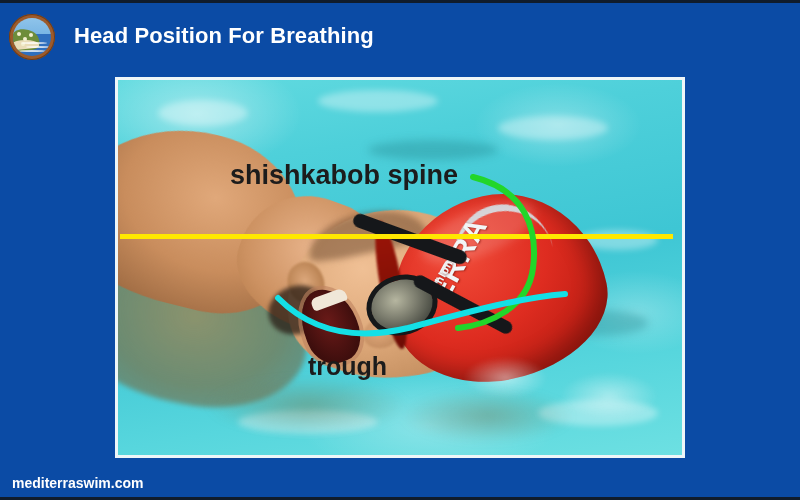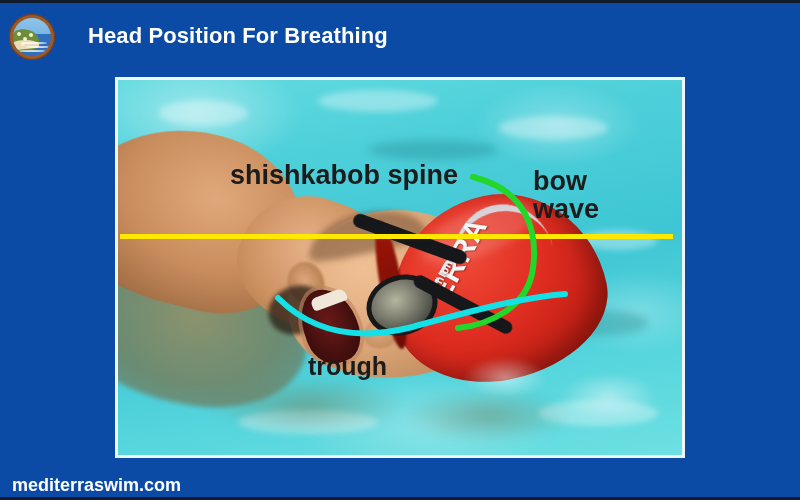--- a/index.html
+++ b/index.html
@@ -76,21 +76,21 @@
   }
   .logo-tree {
     position: absolute;
     width: 4px; height: 4px;
     border-radius: 50%;
     background: #f3efd0;
   }
 
   #title {
     position: absolute;
-    left: 88px;
+    left: 74px;
     top: 20px;
     color: #ffffff;
     font-size: 22px;
     font-weight: bold;
     letter-spacing: .1px;
     white-space: nowrap;
   }
 
   
   #photo-frame {
@@ -358,21 +358,21 @@
     width: 100%;
     height: 100%;
     overflow: visible;
   }
 
   
   #footer {
     position: absolute;
     left: 12px; top: 472px;
     color: #ffffff;
-    font-size: 18px;
+    font-size: 14px;
     font-weight: bold;
   }
 </style>
 </head>
 <body>
 
 <div id="slide">
 
   <div id="header">
 
@@ -436,22 +436,20 @@
 
         <div id="yellow-line"></div>
 
         <svg id="curves" viewBox="0 0 564 375" preserveAspectRatio="none">
           <path d="M 355 97 C 408 110, 420 150, 415 188 C 410 228, 370 245, 340 248" fill="none" stroke="#22d62a" stroke-width="6" stroke-linecap="round"></path>
           <path d="M 160 218 C 190 248, 232 262, 290 248 C 350 232, 400 218, 447 214" fill="none" stroke="#14e0e6" stroke-width="6" stroke-linecap="round"></path>
         </svg>
 
         <div class="anno-label" id="label-spine">shishkabob spine</div>
 
-        <div class="anno-label" id="label-bow">bow
-wave</div>
 
         <div class="anno-label" id="label-trough">trough</div>
       </div>
 
     </div>
   </div>
 
   <div id="footer">mediterraswim.com</div>
 
 </div>

